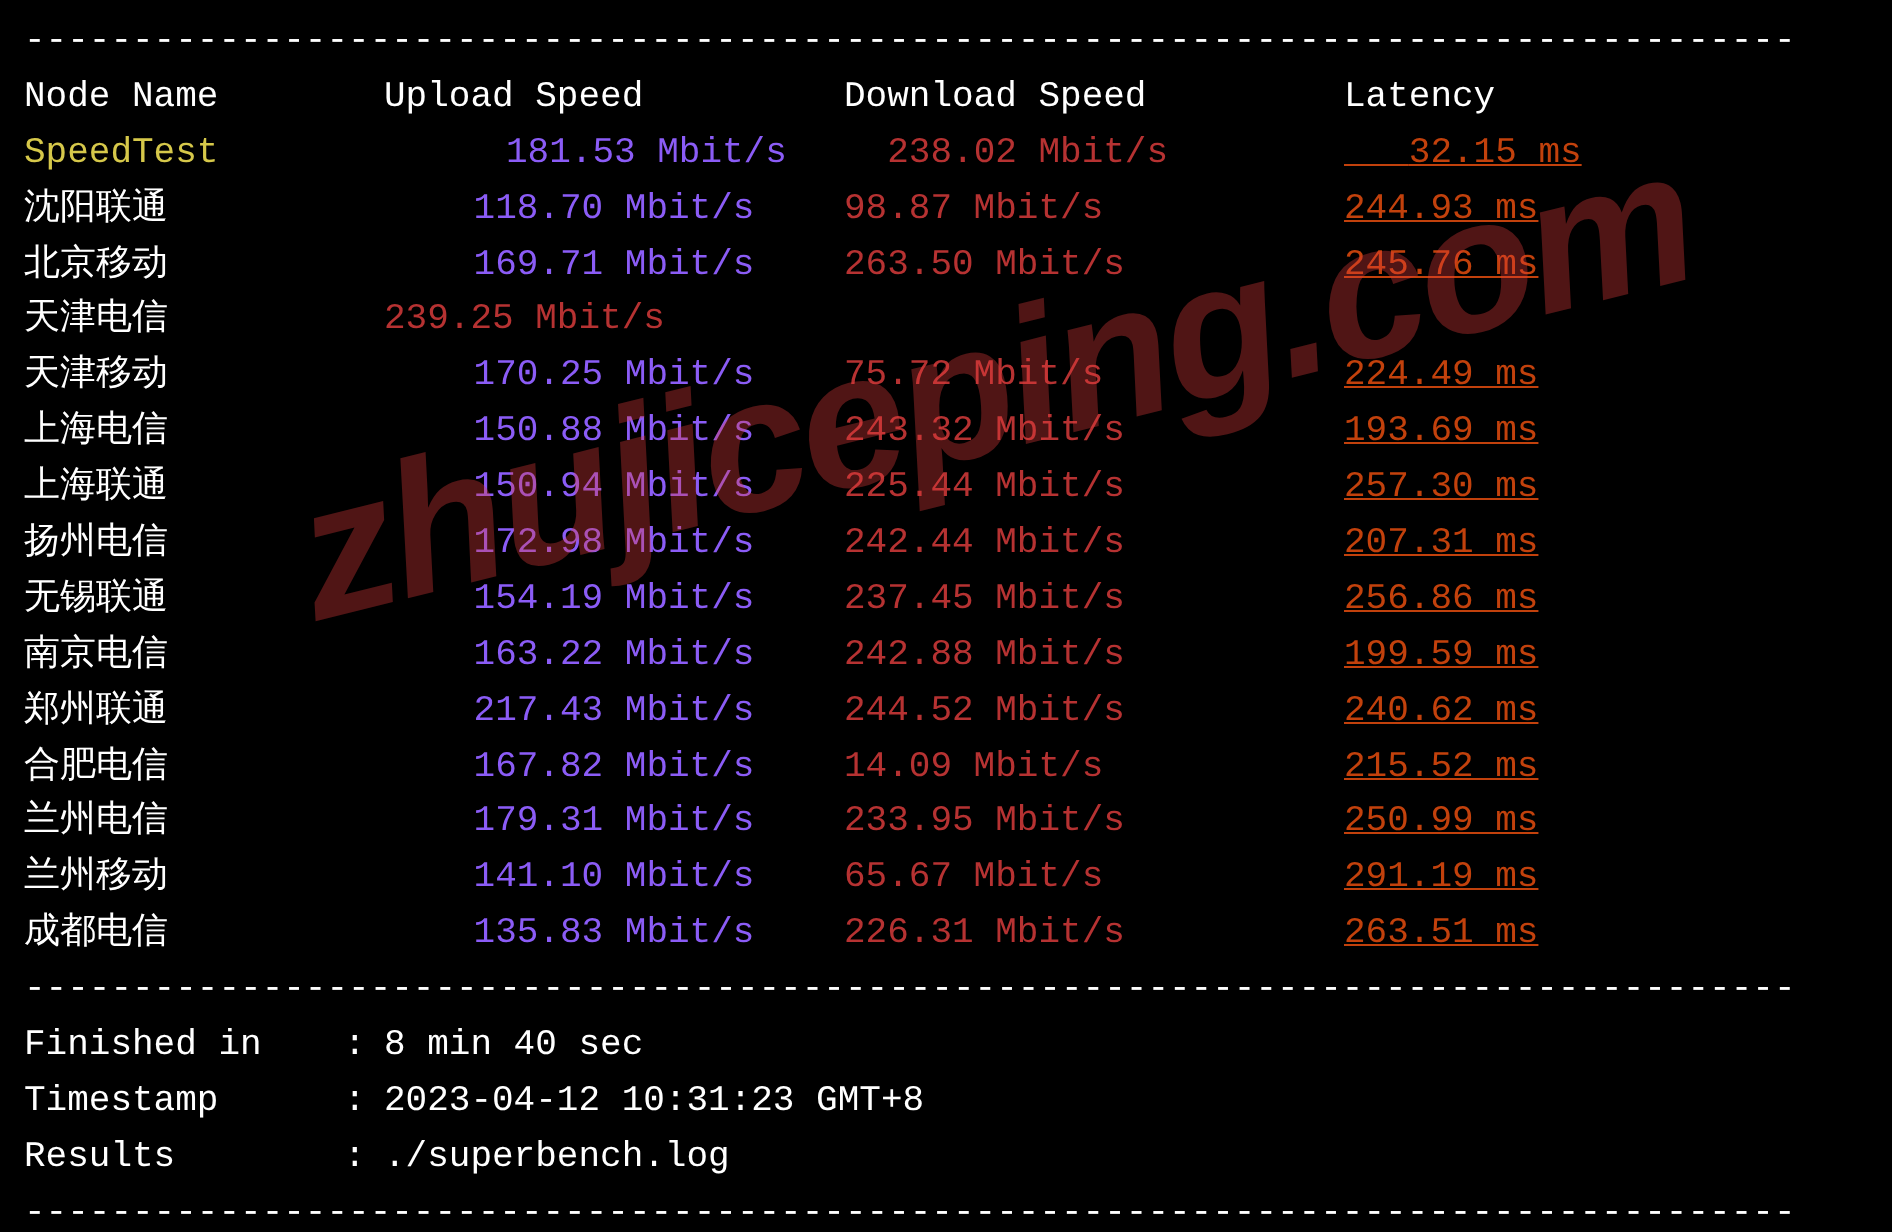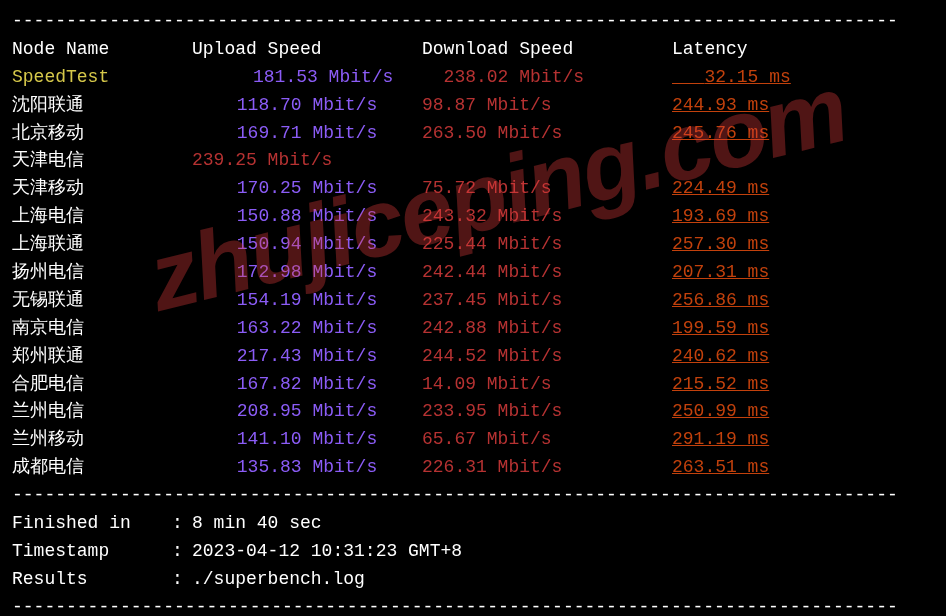--- a/index.html
+++ b/index.html
@@ -96,21 +96,21 @@
       <div class="row"><div class="col-node white">北京移动</div><div class="col-upload green">169.71 Mbit/s</div><div class="col-download red">263.50 Mbit/s</div><div class="col-latency cyan">245.76 ms</div></div>
       <div class="row"><div class="col-node white">天津电信</div><div class="col-download red">239.25 Mbit/s</div></div>
       <div class="row"><div class="col-node white">天津移动</div><div class="col-upload green">170.25 Mbit/s</div><div class="col-download red">75.72 Mbit/s</div><div class="col-latency cyan">224.49 ms</div></div>
       <div class="row"><div class="col-node white">上海电信</div><div class="col-upload green">150.88 Mbit/s</div><div class="col-download red">243.32 Mbit/s</div><div class="col-latency cyan">193.69 ms</div></div>
       <div class="row"><div class="col-node white">上海联通</div><div class="col-upload green">150.94 Mbit/s</div><div class="col-download red">225.44 Mbit/s</div><div class="col-latency cyan">257.30 ms</div></div>
       <div class="row"><div class="col-node white">扬州电信</div><div class="col-upload green">172.98 Mbit/s</div><div class="col-download red">242.44 Mbit/s</div><div class="col-latency cyan">207.31 ms</div></div>
       <div class="row"><div class="col-node white">无锡联通</div><div class="col-upload green">154.19 Mbit/s</div><div class="col-download red">237.45 Mbit/s</div><div class="col-latency cyan">256.86 ms</div></div>
       <div class="row"><div class="col-node white">南京电信</div><div class="col-upload green">163.22 Mbit/s</div><div class="col-download red">242.88 Mbit/s</div><div class="col-latency cyan">199.59 ms</div></div>
       <div class="row"><div class="col-node white">郑州联通</div><div class="col-upload green">217.43 Mbit/s</div><div class="col-download red">244.52 Mbit/s</div><div class="col-latency cyan">240.62 ms</div></div>
       <div class="row"><div class="col-node white">合肥电信</div><div class="col-upload green">167.82 Mbit/s</div><div class="col-download red">14.09 Mbit/s</div><div class="col-latency cyan">215.52 ms</div></div>
-      <div class="row"><div class="col-node white">兰州电信</div><div class="col-upload green">208.95 Mbit/s</div><div class="col-download red">233.95 Mbit/s</div><div class="col-latency cyan">250.99 ms</div></div>
+      <div class="row"><div class="col-node white">兰州电信</div><div class="col-upload green">179.31 Mbit/s</div><div class="col-download red">233.95 Mbit/s</div><div class="col-latency cyan">250.99 ms</div></div>
       <div class="row"><div class="col-node white">兰州移动</div><div class="col-upload green">141.10 Mbit/s</div><div class="col-download red">65.67 Mbit/s</div><div class="col-latency cyan">291.19 ms</div></div>
       <div class="row"><div class="col-node white">成都电信</div><div class="col-upload green">135.83 Mbit/s</div><div class="col-download red">226.31 Mbit/s</div><div class="col-latency cyan">263.51 ms</div></div>
     </div>
 
   <div class="divider">----------------------------------------------------------------------------------</div>
 
   <div class="footer-row">
     <span class="footer-label white">Finished in</span>
     <span class="footer-sep white">: </span>
     <span class="white">8 min 40 sec</span>

